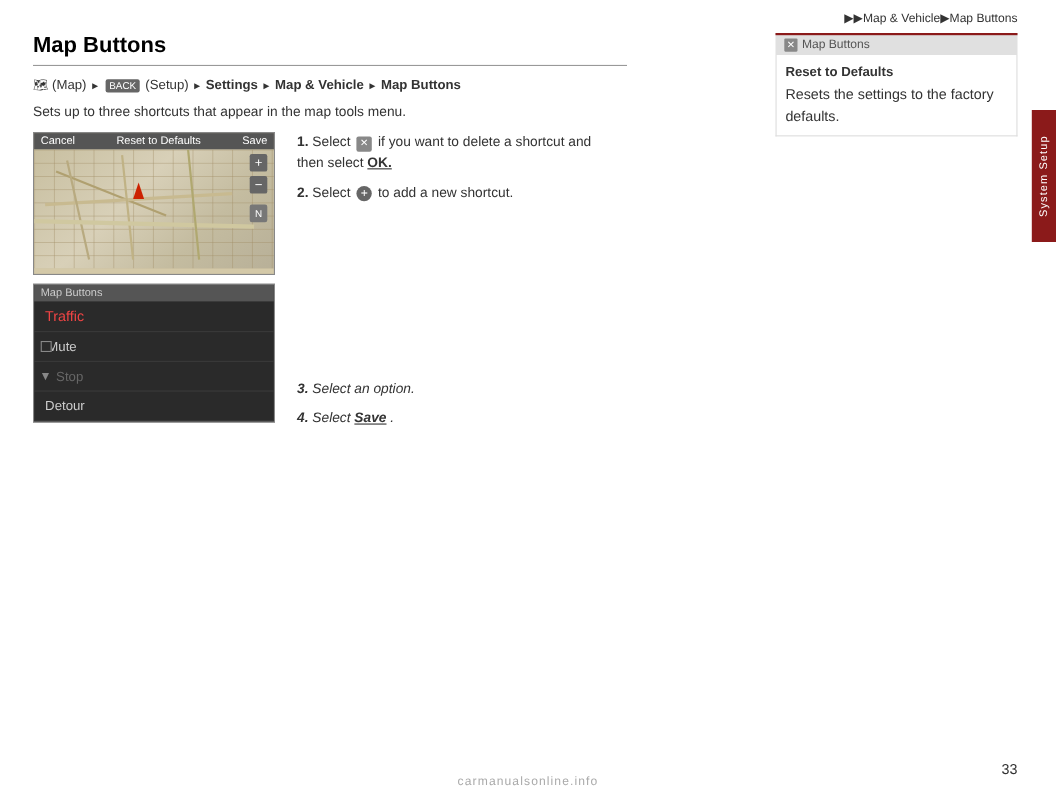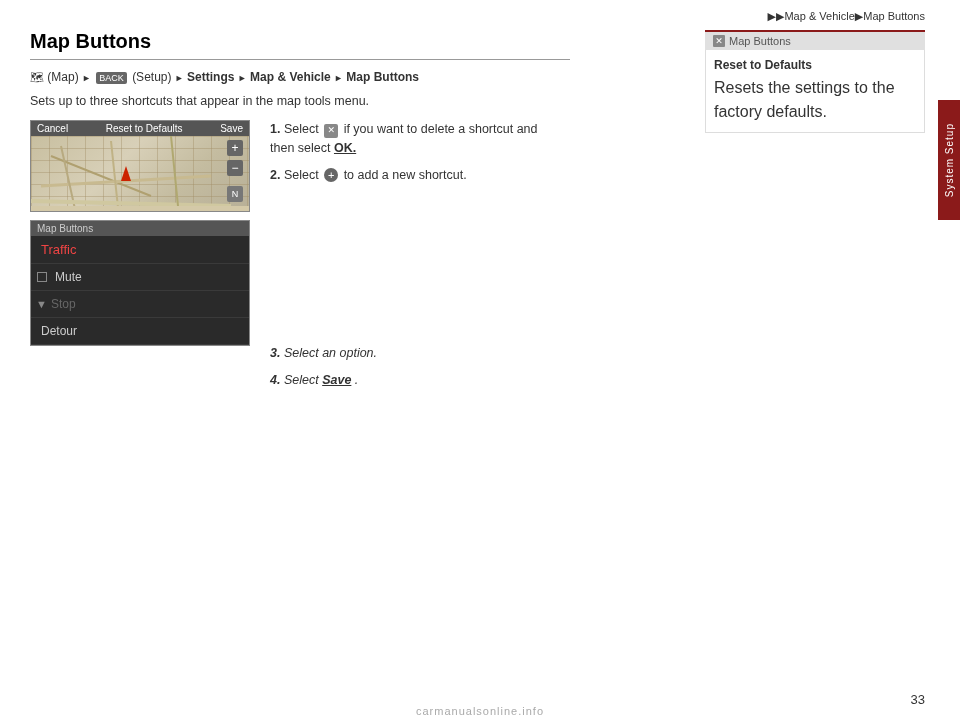--- a/index.html
+++ b/index.html
@@ -69,21 +69,21 @@
 
     .description {
       font-size: 12.5px;
       color: #333;
       margin-bottom: 12px;
     }
 
     
     .map-container {
       width: 220px;
-      height: 92px;
+      height: 130px;
       background: #d4c9a8;
       border: 1px solid #888;
       position: relative;
       margin-bottom: 8px;
       overflow: hidden;
     }
 
     .map-toolbar {
       display: flex;
       justify-content: space-between;
@@ -256,21 +256,21 @@
     }
 
     .right-panel-section-title {
       font-size: 12px;
       font-weight: bold;
       color: #333;
       margin-bottom: 4px;
     }
 
     .right-panel-section-text {
-      font-size: 16px;
+      font-size: 13px;
       color: #333;
       line-height: 1.5;
     }
 
     
     .page-number {
       position: absolute;
       bottom: 15px;
       right: 35px;
       font-size: 13px;
@@ -357,21 +357,21 @@
             <polygon points="95,30 90,45 100,45" fill="#cc2200"></polygon>
           </svg>
         </div>
       </div>
 
       <div class="map-buttons-list">
         <div class="map-buttons-header">Map Buttons</div>
         <div class="map-buttons-item selected">
           <span style="color:#ef4444; font-size:13px;">Traffic</span>
         </div>
-        <div class="map-buttons-item" style="padding-left:24px;">
+        <div class="map-buttons-item" style="padding-left:12px;">
           <span style="position:absolute;left:6px;width:10px;height:10px;border:1px solid #888;background:#2a2a2a;display:inline-block;"></span>
           <span>Mute</span>
         </div>
         <div class="map-buttons-item grayed" style="padding-left:20px;">
           <span style="position:absolute;left:5px;color:#888;font-size:11px;">▼</span>
           <span>Stop</span>
         </div>
         <div class="map-buttons-item">
           <span>Detour</span>
         </div>

